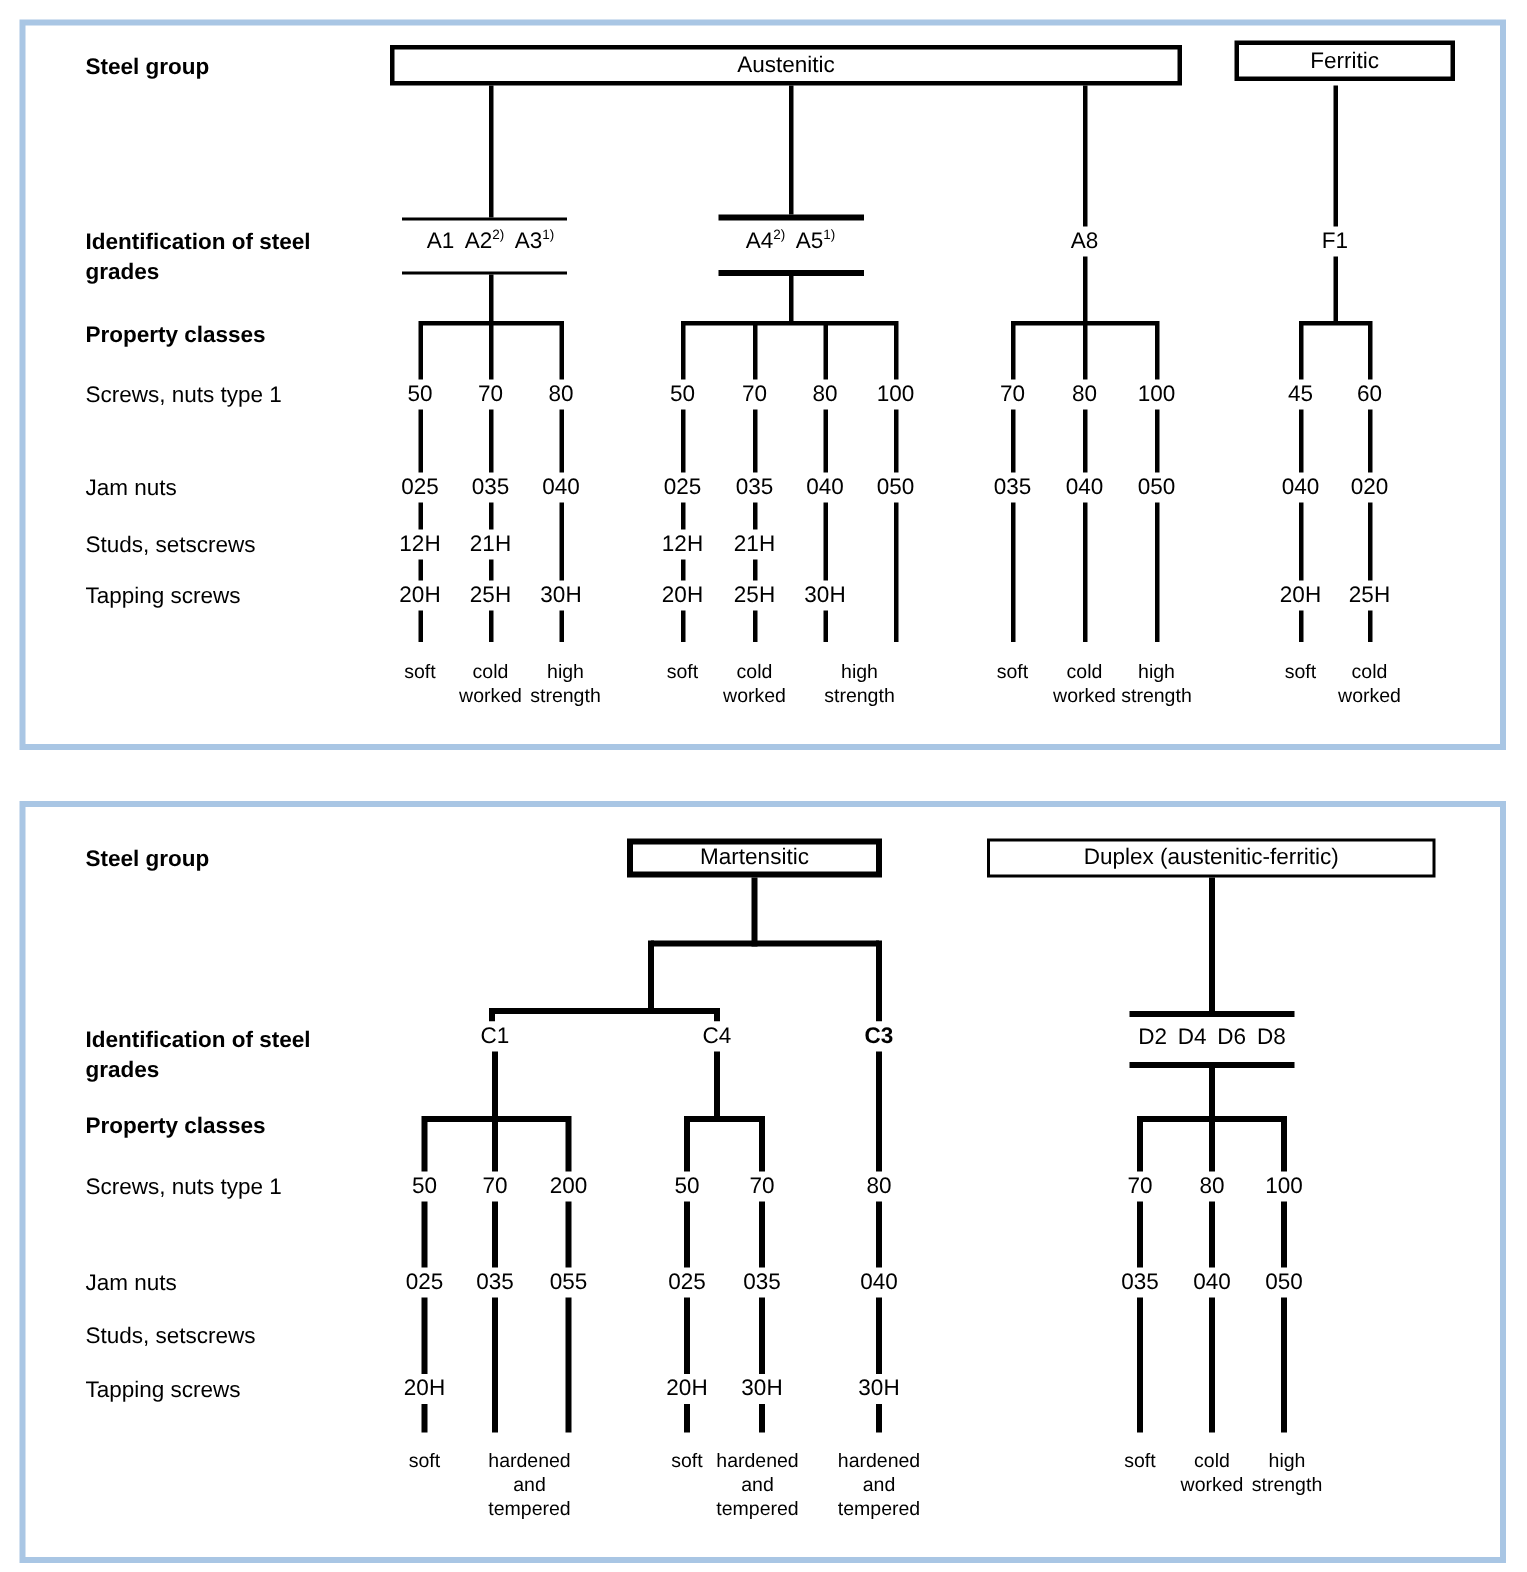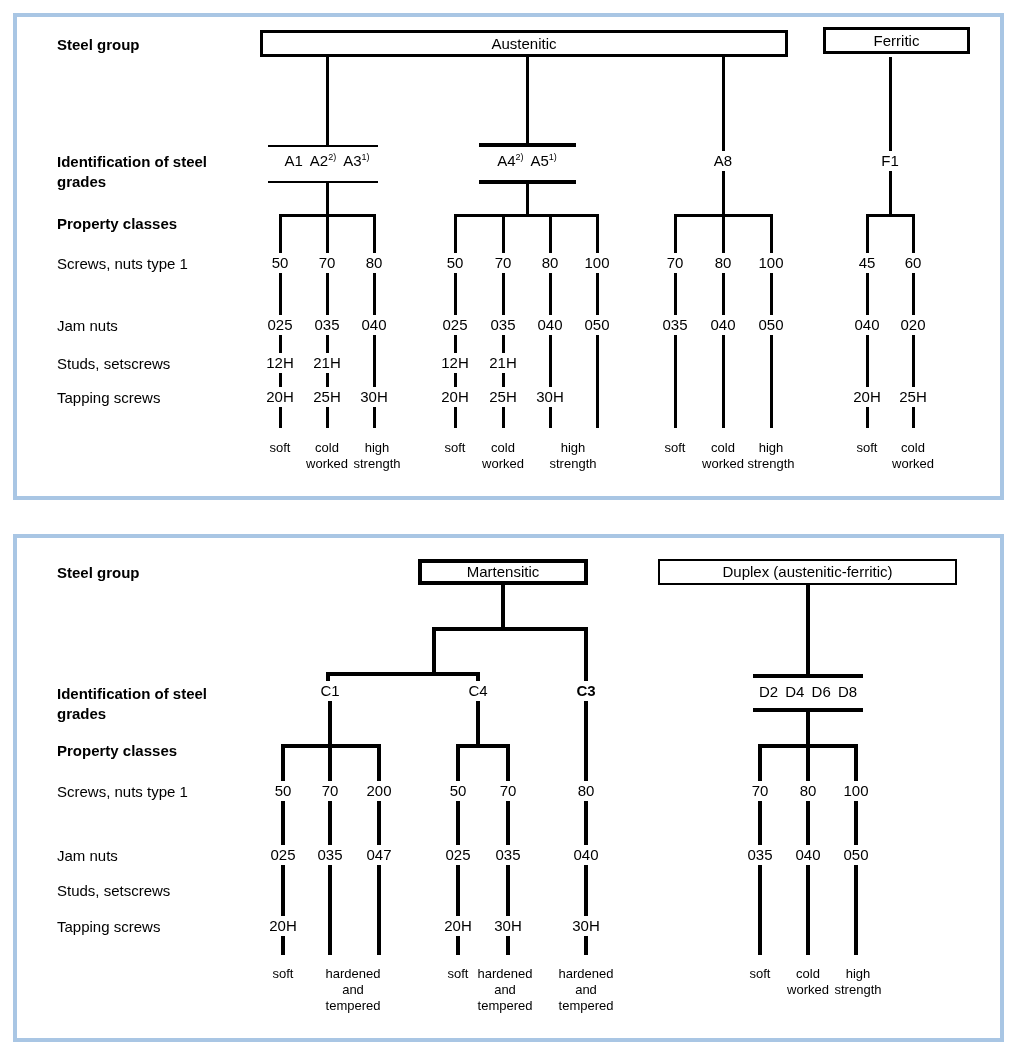--- a/index.html
+++ b/index.html
@@ -155,21 +155,21 @@
     <div class="ln" style="left: 283px; top: 744px; width: 96px; height: 4px;"></div>
     <div class="ln" style="left: 281px; top: 744px; width: 4px; height: 211px;"></div>
     <div class="ln" style="left: 328px; top: 744px; width: 4px; height: 211px;"></div>
     <div class="ln" style="left: 377px; top: 744px; width: 4px; height: 211px;"></div>
     <div class="txt val" style="left: 283px; top: 781px; transform: translateX(-50%);">50</div>
     <div class="txt val" style="left: 283px; top: 845px; transform: translateX(-50%);">025</div>
     <div class="txt val" style="left: 283px; top: 916px; transform: translateX(-50%);">20H</div>
     <div class="txt val" style="left: 330px; top: 781px; transform: translateX(-50%);">70</div>
     <div class="txt val" style="left: 330px; top: 845px; transform: translateX(-50%);">035</div>
     <div class="txt val" style="left: 379px; top: 781px; transform: translateX(-50%);">200</div>
-    <div class="txt val" style="left: 379px; top: 845px; transform: translateX(-50%);">047</div>
+    <div class="txt val" style="left: 379px; top: 845px; transform: translateX(-50%);">055</div>
     <div class="txt footer" style="left: 283px; top: 966px; transform: translateX(-50%);">soft</div>
     <div class="txt footer" style="left: 353px; top: 966px; transform: translateX(-50%);">hardened
 and
 tempered</div>
     <div class="ln" style="left: 458px; top: 744px; width: 50px; height: 4px;"></div>
     <div class="ln" style="left: 456px; top: 744px; width: 4px; height: 211px;"></div>
     <div class="ln" style="left: 506px; top: 744px; width: 4px; height: 211px;"></div>
     <div class="txt val" style="left: 458px; top: 781px; transform: translateX(-50%);">50</div>
     <div class="txt val" style="left: 458px; top: 845px; transform: translateX(-50%);">025</div>
     <div class="txt val" style="left: 458px; top: 916px; transform: translateX(-50%);">20H</div>

